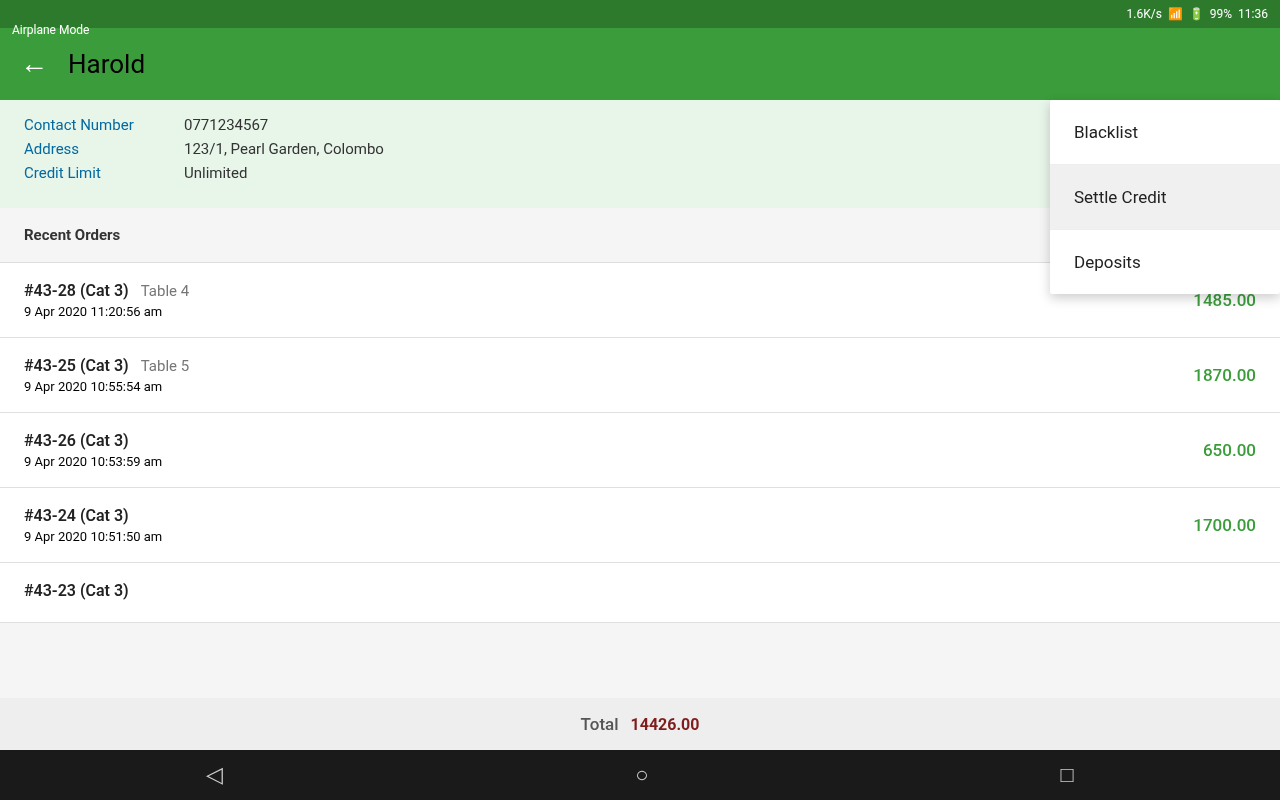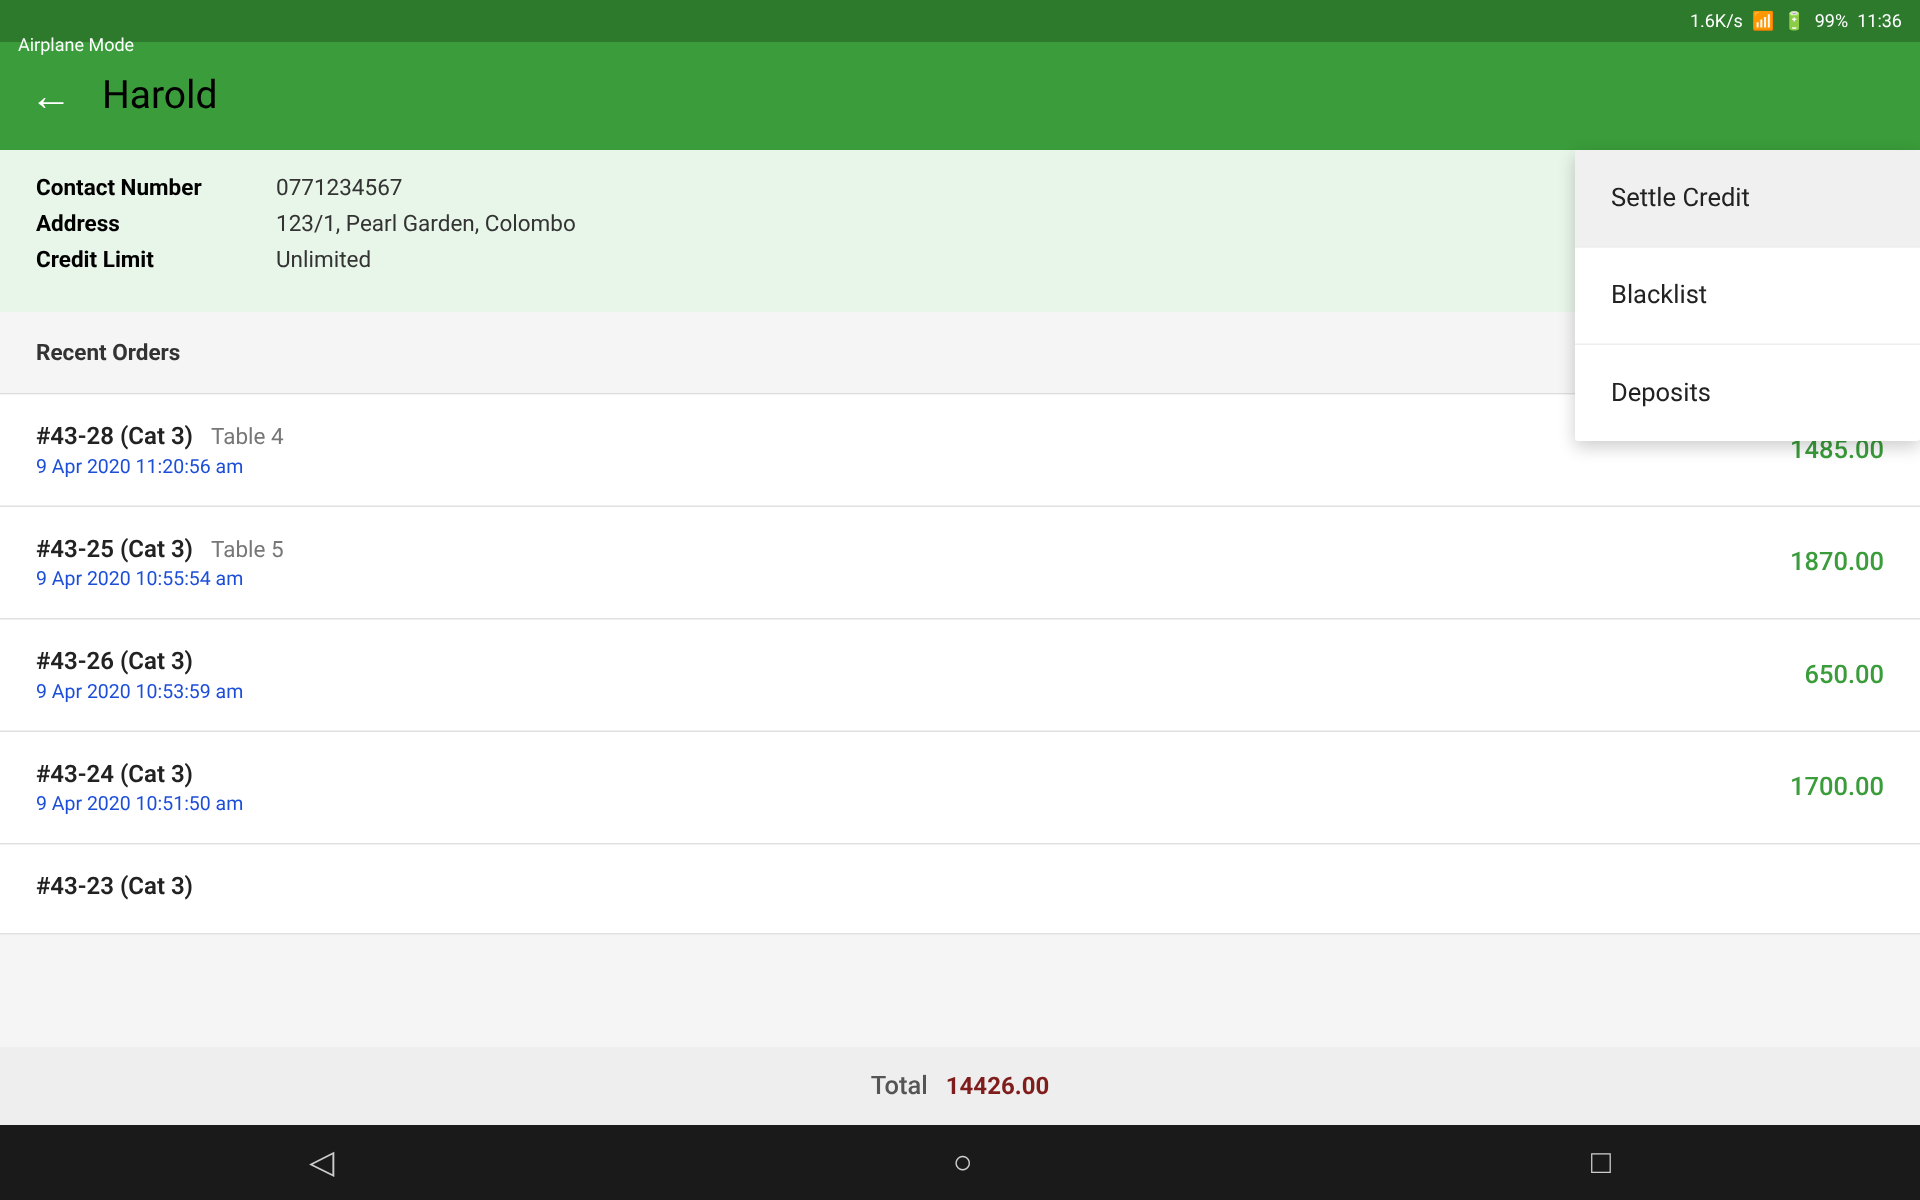--- a/index.html
+++ b/index.html
@@ -46,22 +46,22 @@
     .customer-info {
       background: #e8f5e9;
       padding: 16px 24px 20px;
     }
     .info-row {
       display: flex;
       margin-bottom: 6px;
       font-size: 15px;
     }
     .info-label {
-      font-weight: 700;
-      color: #000000;
+      font-weight: 400;
+      color: #0369a1;
       width: 160px;
       flex-shrink: 0;
     }
     .info-value {
       color: #333;
     }
 
     
     .section-header {
       background: #f5f5f5;
@@ -122,35 +122,35 @@
       margin-bottom: 4px;
     }
     .order-title .table-info {
       font-weight: 400;
       color: #777;
       margin-left: 12px;
       font-size: 15px;
     }
     .order-date {
       font-size: 13px;
-      color: #1d4ed8;
+      color: #000000;
     }
     .order-amount {
       font-size: 17px;
       color: #3a9c3a;
       font-weight: 500;
     }
 
     
     .total-footer {
       background: #eeeeee;
       padding: 16px 12px;
       display: flex;
       justify-content: center;
-      align-items: flex-start;
+      align-items: flex-end;
       gap: 12px;
       position: absolute;
       bottom: 50px;
       left: 0;
       right: 0;
     }
     .total-label {
       font-size: 17px;
       color: #555;
       font-weight: 500;
@@ -293,16 +293,16 @@
   <span class="total-value">14426.00</span>
 </div>
 
 <div class="nav-bar">
   <button class="nav-btn">◁</button>
   <button class="nav-btn">○</button>
   <button class="nav-btn">□</button>
 </div>
 
 <div class="dropdown-menu" id="dropdown-container">
-<div class="dropdown-item highlighted">Settle Credit</div>
-    <div class="dropdown-item">Blacklist</div>
+<div class="dropdown-item">Blacklist</div>
+    <div class="dropdown-item highlighted">Settle Credit</div>
     <div class="dropdown-item">Deposits</div>
   </div>
 
 </body></html>

